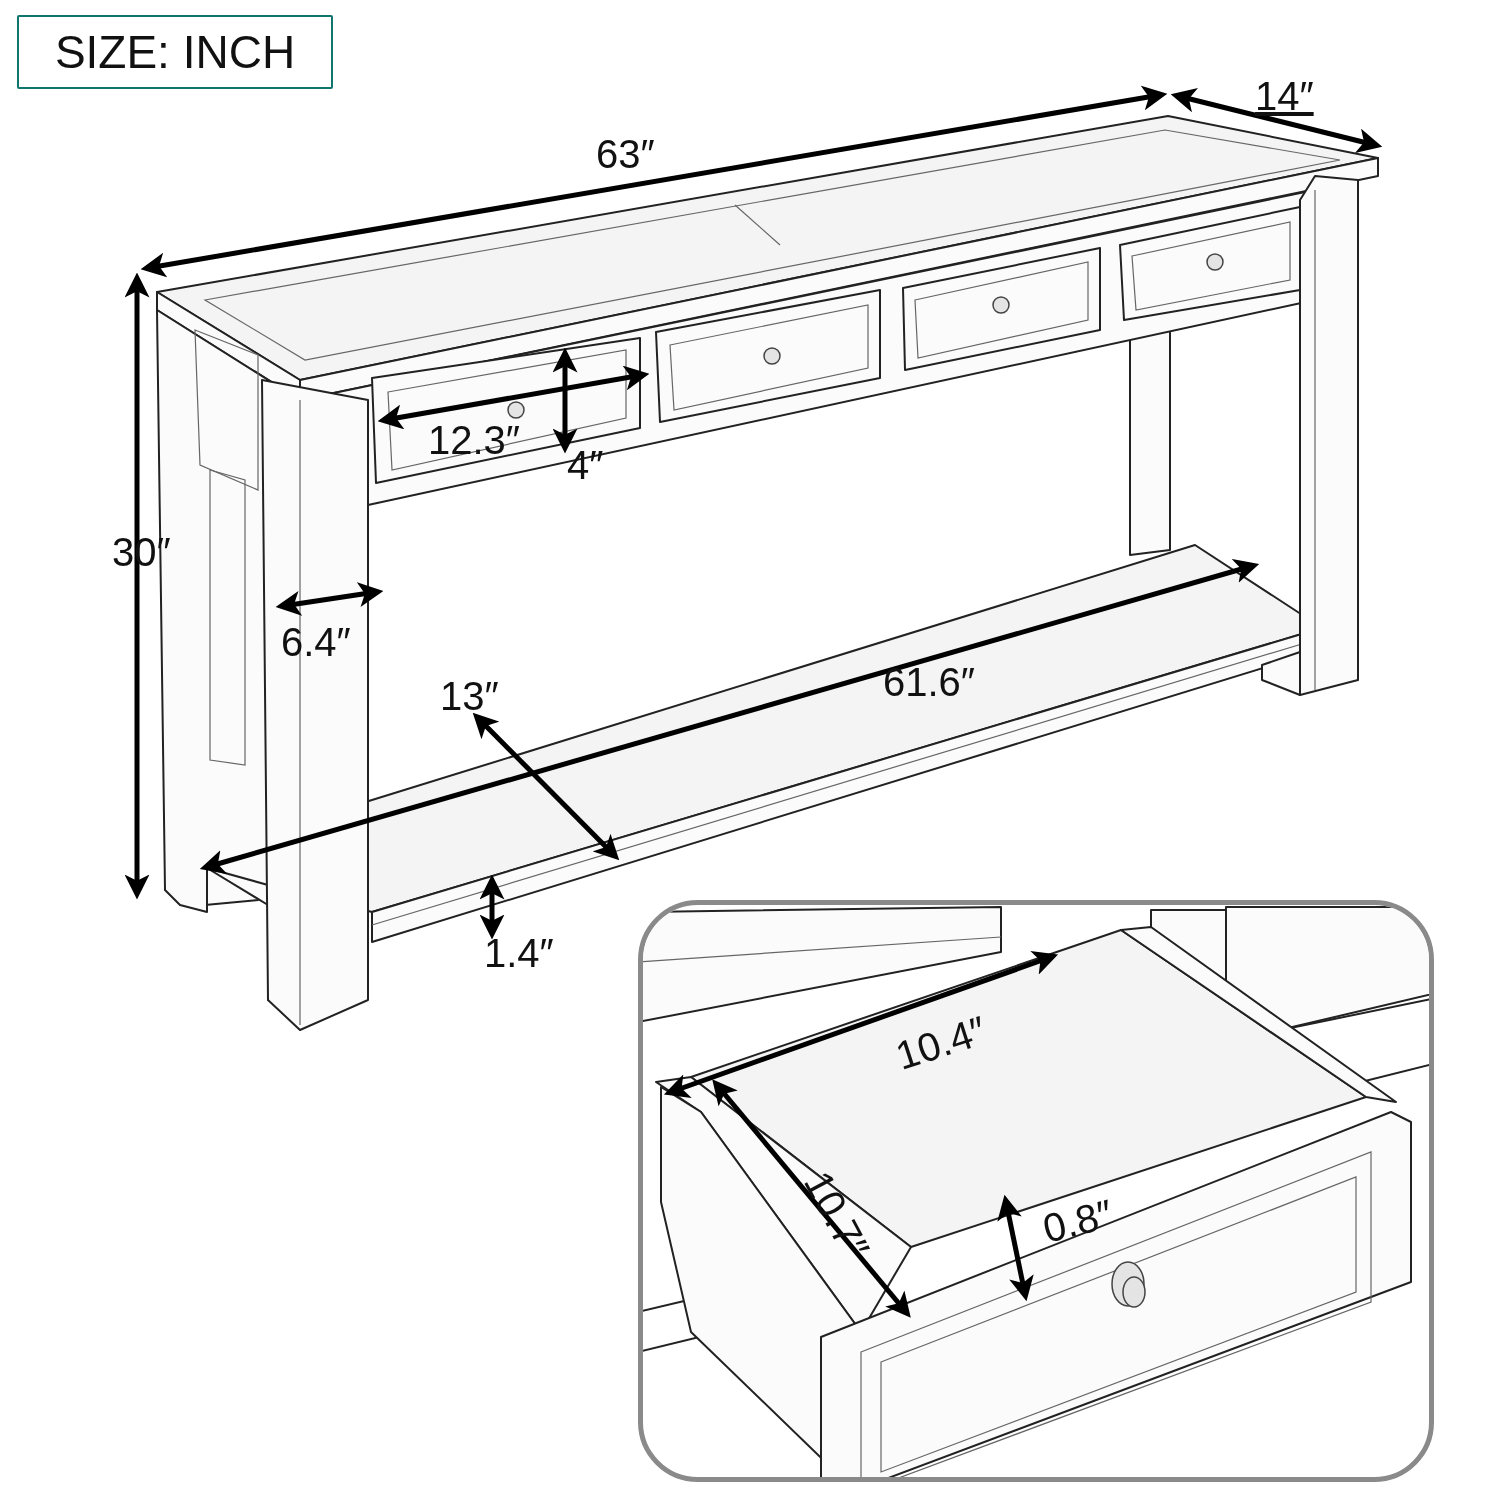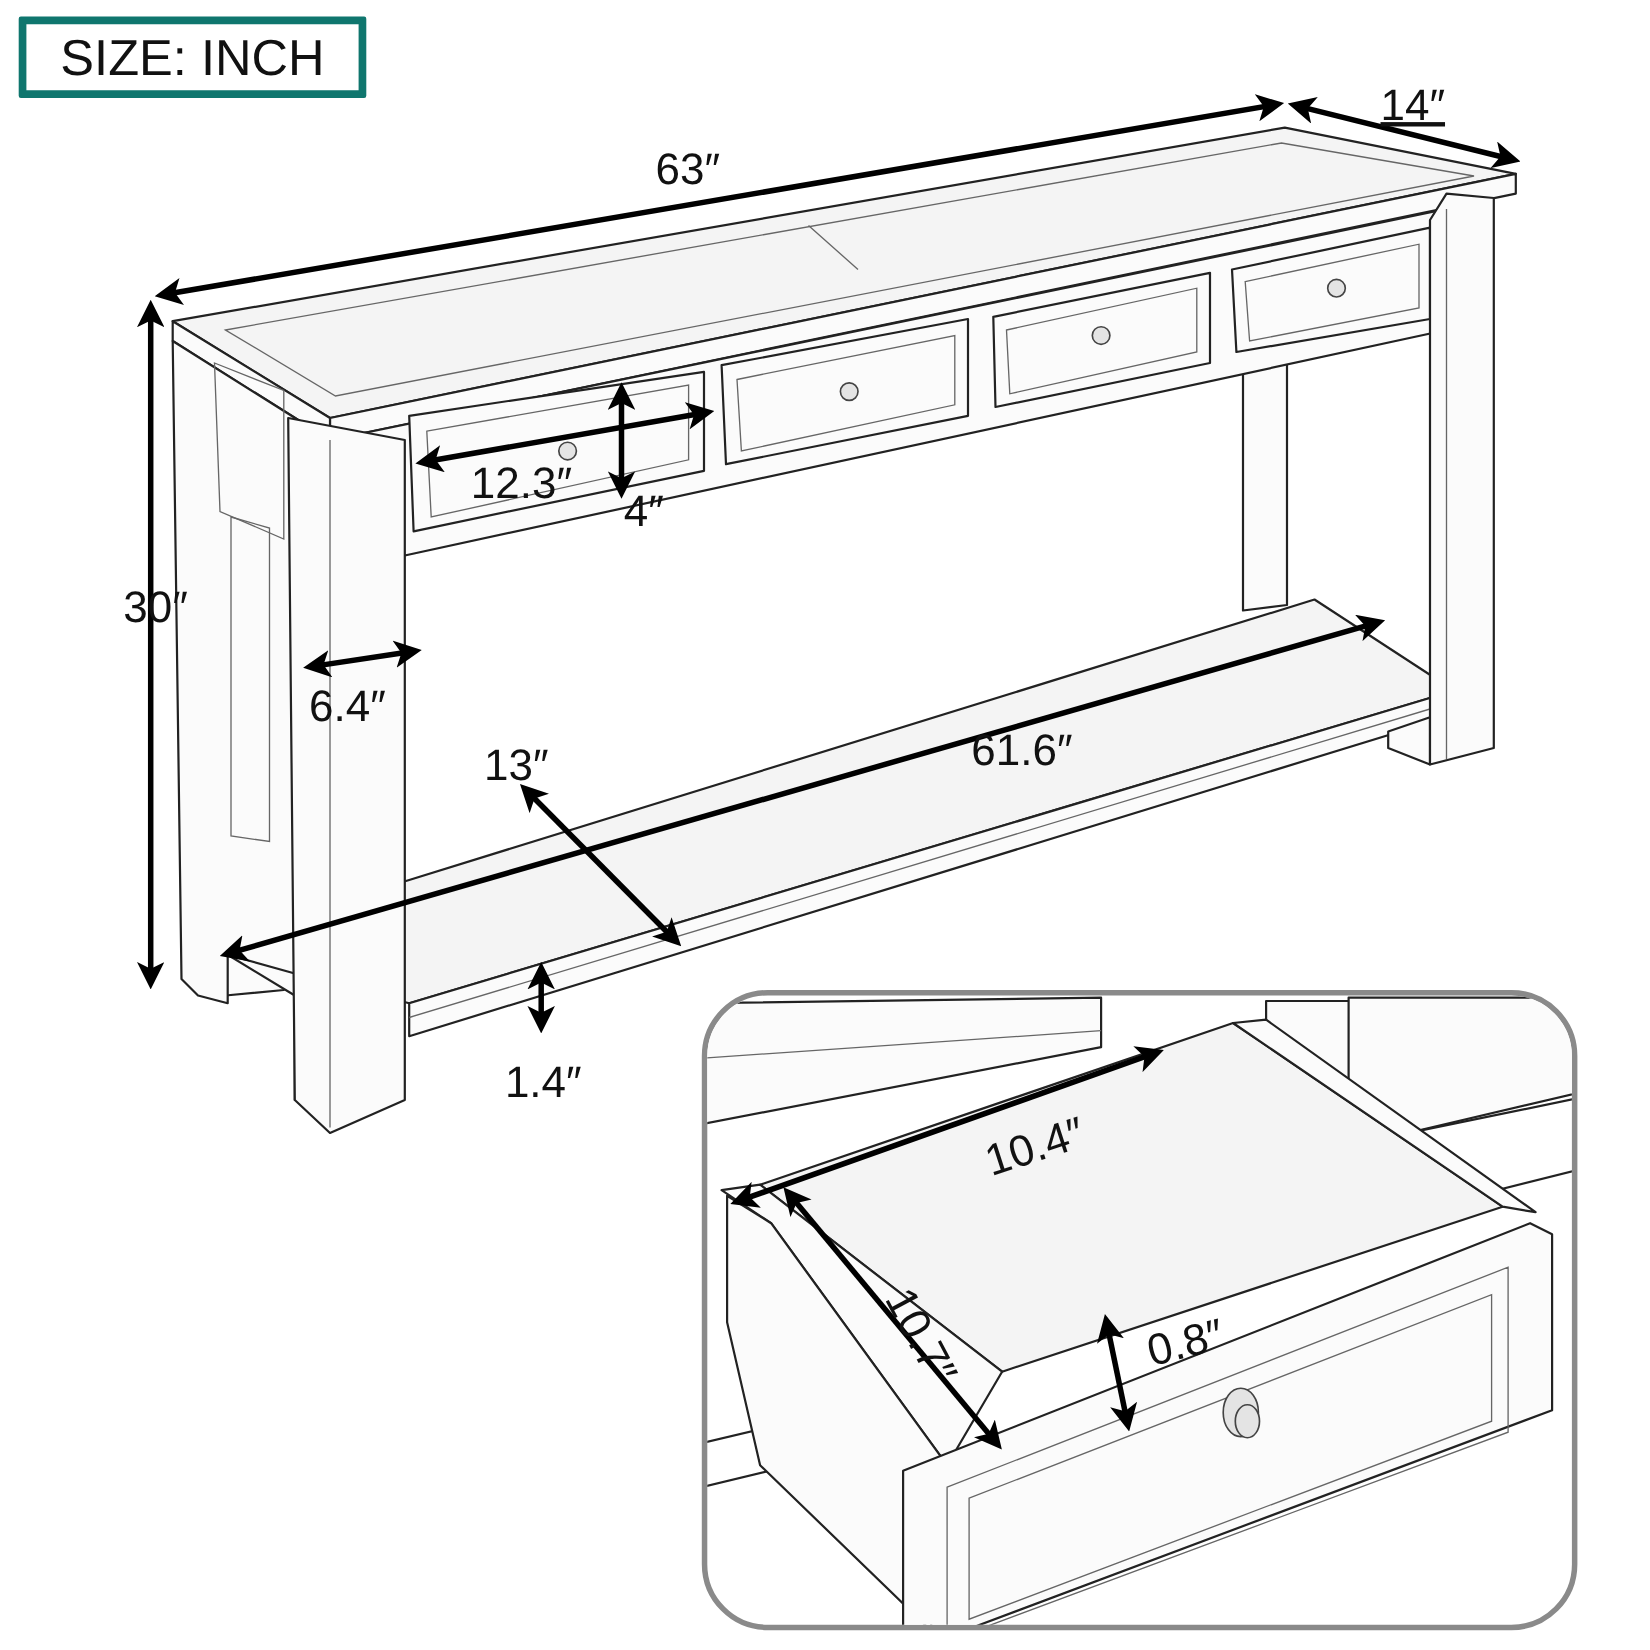--- a/index.html
+++ b/index.html
@@ -1,20 +1,20 @@
 <!DOCTYPE html>
 <html><head>
 <meta charset="utf-8">
 <style>
   html, body { margin: 0; padding: 0; background: #ffffff; }
   body { width: 1500px; height: 1500px; position: relative; overflow: hidden;
          font-family: "Liberation Sans", "DejaVu Sans", sans-serif; color: #111; }
   #canvas { position: absolute; left: 0; top: 0; width: 1500px; height: 1500px; }
   .size-box { position: absolute; left: 17px; top: 15px; width: 316px; height: 74px;
-              border: 7px solid #0f766e; border-radius: 2px; box-sizing: border-box;
+              border: 2px solid #0f766e; border-radius: 2px; box-sizing: border-box;
               display: flex; align-items: center; justify-content: center;
               font-size: 46px; font-weight: 400; letter-spacing: 0px; }
   .dim { position: absolute; font-size: 40px; line-height: 1; white-space: nowrap; color: #111; }
   .dim.rot { transform-origin: left top; }
   .inset { position: absolute; left: 638px; top: 900px; width: 796px; height: 582px;
            border: 5px solid #8a8a8a; border-radius: 60px; box-sizing: border-box; overflow: hidden; background: #fff; }
   .inset svg { position: absolute; left: -5px; top: -5px; }
   .inset .dim { font-size: 40px; }
   svg .ln { stroke: #222; stroke-width: 2; fill: none; stroke-linejoin: round; }
   svg .lt { stroke: #666; stroke-width: 1.2; fill: none; }
@@ -103,21 +103,21 @@
 </svg>
 
 <div class="dim" style="left:596px;top:134px;">63″</div>
 <div class="dim" style="left:1255px;top:76px;text-decoration:underline;">14″</div>
 <div class="dim" style="left:64px;top:532px;margin-left:48px;">30″</div>
 <div class="dim" style="left:428px;top:420px;">12.3″</div>
 <div class="dim" style="left:567px;top:445px;">4″</div>
 <div class="dim" style="left:281px;top:622px;">6.4″</div>
 <div class="dim" style="left:440px;top:676px;">13″</div>
 <div class="dim" style="left:883px;top:662px;">61.6″</div>
-<div class="dim" style="left:459px;top:933px;margin-top:31px;">1.4″</div>
+<div class="dim" style="left:484px;top:933px;">1.4″</div>
 
 <div class="inset">
   <svg width="800" height="590" viewBox="637 898 800 590">
     <defs>
       <marker id="ah2" viewBox="0 0 10 10" refX="7" refY="5" markerWidth="5" markerHeight="5" orient="auto-start-reverse">
         <path d="M0,0 L10,5 L0,10 L2.5,5 z" class="ah"></path>
       </marker>
     </defs>
 
     <polygon class="fw" points="637,910 1000,905 1000,950 637,1020"></polygon>

